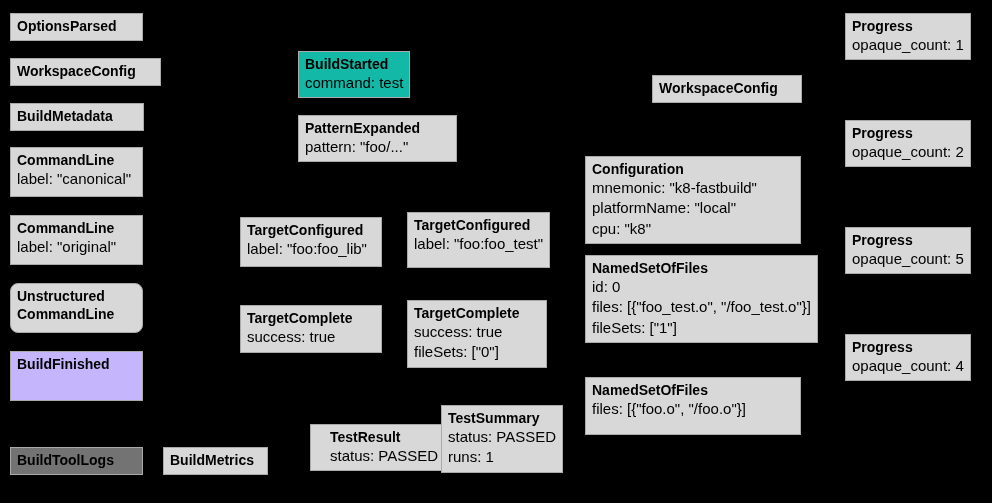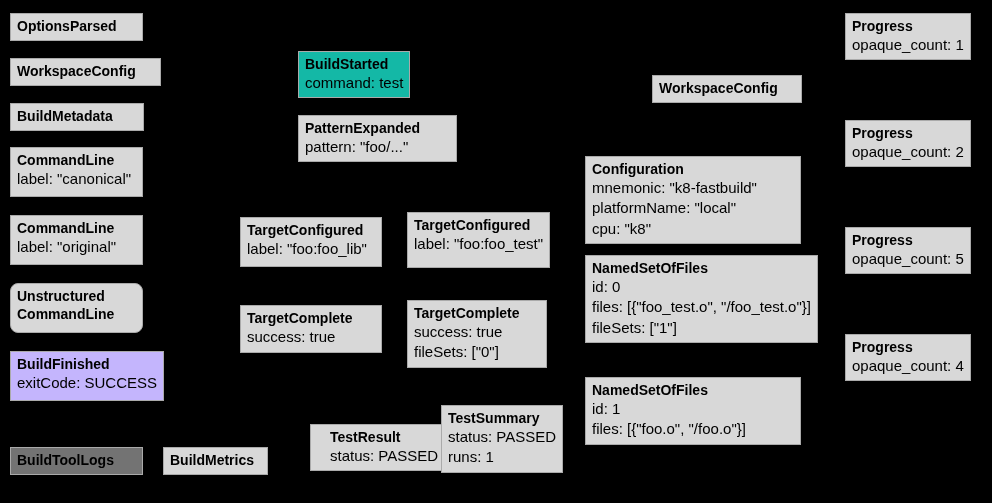--- a/index.html
+++ b/index.html
@@ -54,21 +54,20 @@
     <div class="node" style="left: 10px; top: 215px; min-width: 133px; min-height: 50px; background: rgb(216, 216, 216); border-color: rgb(170, 170, 170); color: rgb(0, 0, 0);">
       <div class="node-title">CommandLine</div>
       <div class="node-line">label: "original"</div>
     </div>
     <div class="node" style="left: 10px; top: 283px; min-width: 133px; min-height: 50px; background: rgb(216, 216, 216); border-color: rgb(170, 170, 170); color: rgb(0, 0, 0); border-radius: 8px;">
       <div class="node-title">Unstructured</div>
       <div class="node-title">CommandLine</div>
     </div>
     <div class="node" style="left: 10px; top: 351px; min-width: 133px; min-height: 50px; background: #c4b5fd; border-color: rgb(170, 170, 170); color: rgb(0, 0, 0);">
       <div class="node-title">BuildFinished</div>
-      <div class="node-line">exitCode: SUCCESS</div>
     </div>
     <div class="node" style="left: 10px; top: 447px; min-width: 133px; min-height: 28px; background: #737373; border-color: rgb(170, 170, 170); color: rgb(0, 0, 0);">
       <div class="node-title">BuildToolLogs</div>
     </div>
     <div class="node" style="left: 163px; top: 447px; min-width: 105px; min-height: 28px; background: rgb(216, 216, 216); border-color: rgb(170, 170, 170); color: rgb(0, 0, 0);">
       <div class="node-title">BuildMetrics</div>
     </div>
     <div class="node" style="left: 298px; top: 13px; min-width: 108px; min-height: 47px; background: #14b8a6; border-color: rgb(170, 170, 170); color: rgb(0, 0, 0); margin-top: 38px;">
       <div class="node-title">BuildStarted</div>
       <div class="node-line">command: test</div>
@@ -113,21 +112,20 @@
       <div class="node-line">cpu: "k8"</div>
     </div>
     <div class="node" style="left: 585px; top: 255px; min-width: 216px; min-height: 72px; background: rgb(216, 216, 216); border-color: rgb(170, 170, 170); color: rgb(0, 0, 0);">
       <div class="node-title">NamedSetOfFiles</div>
       <div class="node-line">id: 0</div>
       <div class="node-line">files: [{"foo_test.o", "/foo_test.o"}]</div>
       <div class="node-line">fileSets: ["1"]</div>
     </div>
     <div class="node" style="left: 585px; top: 377px; min-width: 216px; min-height: 58px; background: rgb(216, 216, 216); border-color: rgb(170, 170, 170); color: rgb(0, 0, 0);">
       <div class="node-title">NamedSetOfFiles</div>
-      <div class="node-line">id: 1</div>
       <div class="node-line">files: [{"foo.o", "/foo.o"}]</div>
     </div>
     <div class="node" style="left: 845px; top: 13px; min-width: 122px; min-height: 47px; background: rgb(216, 216, 216); border-color: rgb(170, 170, 170); color: rgb(0, 0, 0);">
       <div class="node-title">Progress</div>
       <div class="node-line">opaque_count: 1</div>
     </div>
     <div class="node" style="left: 845px; top: 120px; min-width: 122px; min-height: 47px; background: rgb(216, 216, 216); border-color: rgb(170, 170, 170); color: rgb(0, 0, 0);">
       <div class="node-title">Progress</div>
       <div class="node-line">opaque_count: 2</div>
     </div>

